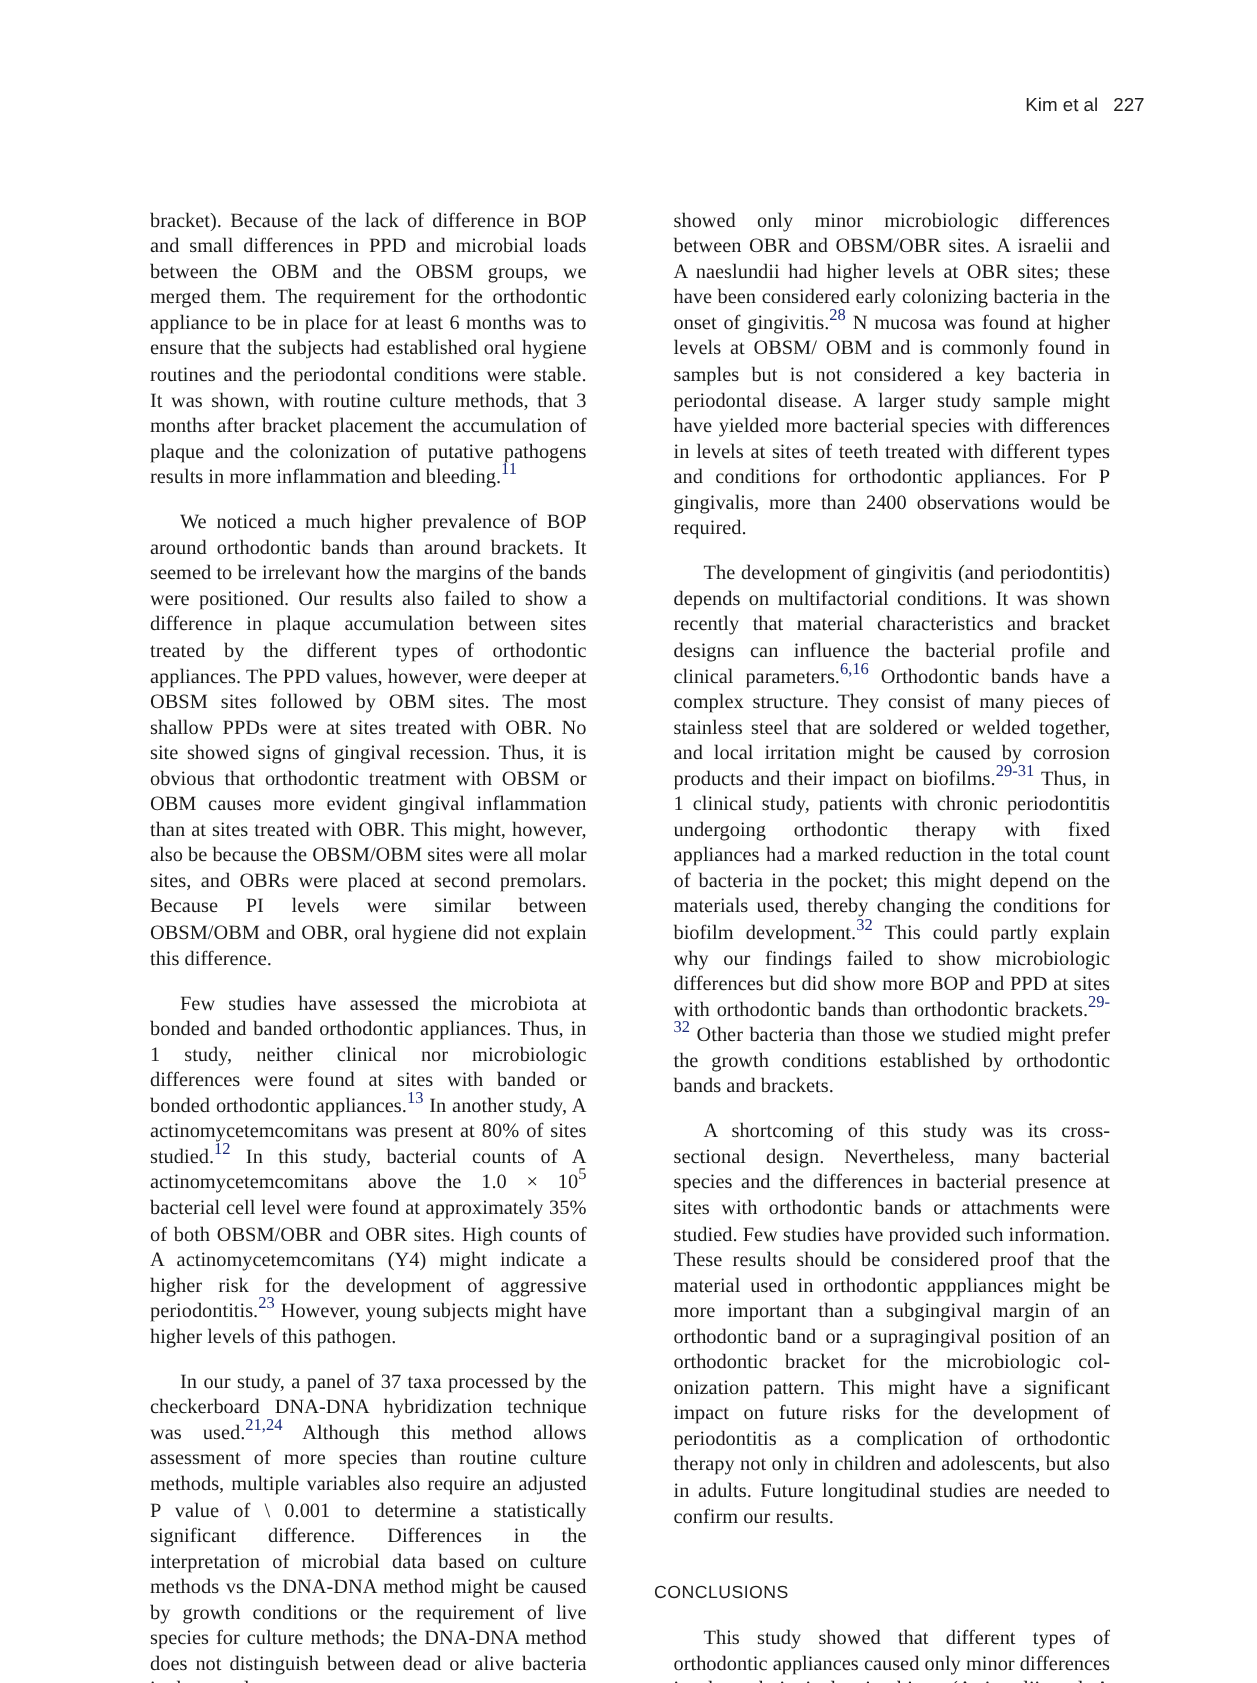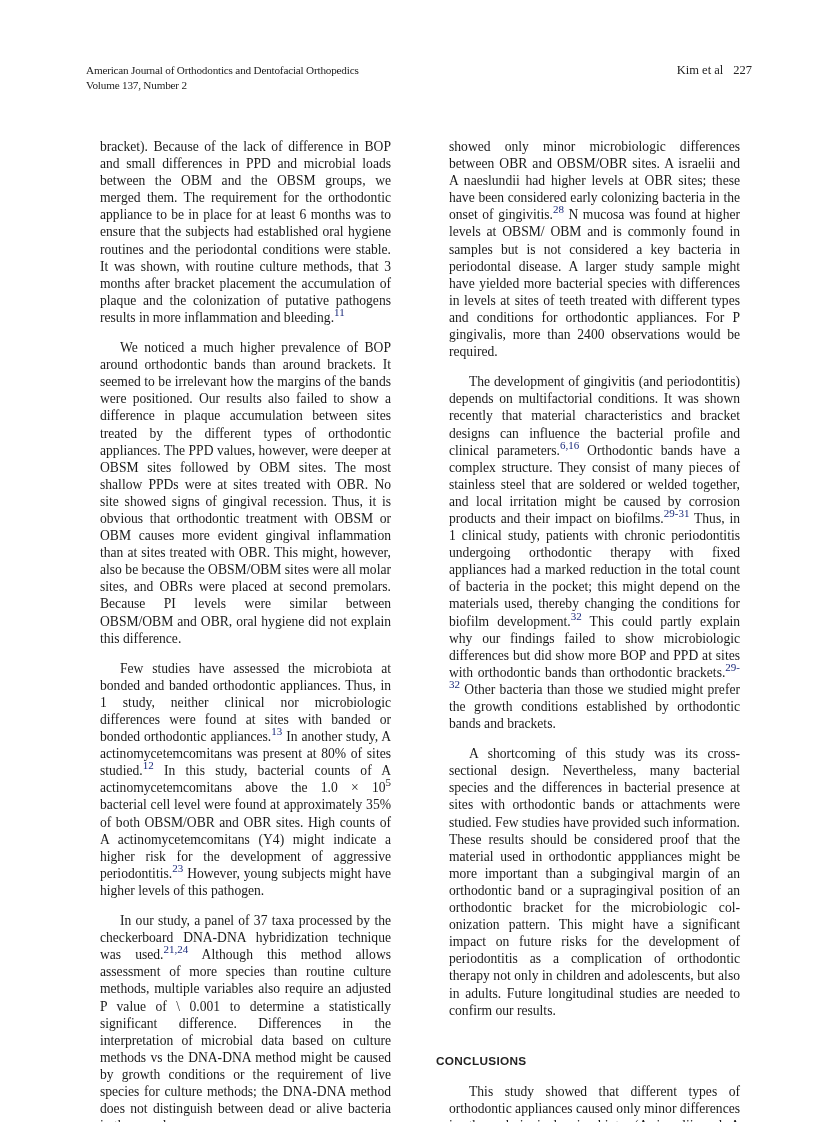--- a/index.html
+++ b/index.html
@@ -1,36 +1,32 @@
 <!DOCTYPE html>
 <html><head>
 <meta charset="utf-8">
 <style>
   html, body { margin: 0; padding: 0; background: #ffffff; }
   body { width: 838px; height: 1122px; position: relative; overflow: hidden; }
   .page { position: absolute; left: 0; top: 0; width: 838px; height: 1122px; background: #fff; }
   .running-head { position: absolute; top: 63px; left: 86px; font-family: "Liberation Serif", serif; font-size: 11.2px; line-height: 14.5px; color: #222; letter-spacing: -0.2px; }
-  .running-head-right { position: absolute; top: 63px; right: 86px; font-family: Liberation Serif, serif; font-size: 12.5px; color: #222; }
+  .running-head-right { position: absolute; top: 63px; right: 75px; font-family: Liberation Sans, sans-serif; font-size: 12.5px; color: #222; }
   .running-head-right .pg { margin-left: 10px; }
   .col { position: absolute; top: 125px; width: 317px; font-family: "Liberation Serif", serif; font-size: 13.6px; line-height: 17.1px; color: #1a1a1a; text-align: justify; hyphens: manual; }
   .col-left { left: 87px; }
   .col-right { left: 436px; }
   .col p { margin: 13px; }
   .col p.indent { text-indent: 20px; }
   sup.cite { font-size: 11px; color: #1a2a7a; vertical-align: 0; position: relative; top: -6px; line-height: 0; }
-  .section-head { font-family: "Liberation Sans", sans-serif; font-size: 11.8px; letter-spacing: 0.3px; color: #222; margin: 34px 0 8px 0; font-weight: bold; }
+  .section-head { font-family: "Liberation Sans", sans-serif; font-size: 11.8px; letter-spacing: 0.3px; color: #222; margin: 34px 0 8px 0; }
 </style>
 </head>
 <body>
 
 <div class="page">
-  <div class="running-head">
-    <div>American Journal of Orthodontics and Dentofacial Orthopedics</div>
-    <div>Volume 137, Number 2</div>
-  </div>
   <div class="running-head-right">
     <span>Kim et al</span><span class="pg">227</span>
   </div>
 
   <div class="col col-left">
       <p>bracket). Because of the lack of difference in BOP and small differences in PPD and microbial loads between the OBM and the OBSM groups, we merged them. The requirement for the orthodontic appliance to be in place for at least 6 months was to ensure that the sub­jects had established oral hygiene routines and the peri­odontal conditions were stable. It was shown, with routine culture methods, that 3 months after bracket placement the accumulation of plaque and the coloniza­tion of putative pathogens results in more inflammation and bleeding.<sup class="cite">11</sup></p>
       <p class="indent">We noticed a much higher prevalence of BOP around orthodontic bands than around brackets. It seemed to be irrelevant how the margins of the bands were positioned. Our results also failed to show a differ­ence in plaque accumulation between sites treated by the different types of orthodontic appliances. The PPD values, however, were deeper at OBSM sites followed by OBM sites. The most shallow PPDs were at sites treated with OBR. No site showed signs of gingival re­cession. Thus, it is obvious that orthodontic treatment with OBSM or OBM causes more evident gingival in­flammation than at sites treated with OBR. This might, however, also be because the OBSM/OBM sites were all molar sites, and OBRs were placed at second premolars. Because PI levels were similar between OBSM/OBM and OBR, oral hygiene did not explain this difference.</p>
       <p class="indent">Few studies have assessed the microbiota at bonded and banded orthodontic appliances. Thus, in 1 study, neither clinical nor microbiologic differences were found at sites with banded or bonded orthodontic appli­ances.<sup class="cite">13</sup> In another study, A actinomycetemcomitans was present at 80% of sites studied.<sup class="cite">12</sup> In this study, bac­terial counts of A actinomycetemcomitans above the 1.0 × 10<sup class="cite" style="color: inherit;">5</sup> bacterial cell level were found at approxi­mately 35% of both OBSM/OBR and OBR sites. High counts of A actinomycetemcomitans (Y4) might indi­cate a higher risk for the development of aggressive periodontitis.<sup class="cite">23</sup> However, young subjects might have higher levels of this pathogen.</p>
       <p class="indent">In our study, a panel of 37 taxa processed by the checkerboard DNA-DNA hybridization technique was used.<sup class="cite">21,24</sup> Although this method allows assessment of more species than routine culture methods, multiple var­iables also require an adjusted P value of \ 0.001 to de­termine a statistically significant difference. Differences in the interpretation of microbial data based on culture methods vs the DNA-DNA method might be caused by growth conditions or the requirement of live species for culture methods; the DNA-DNA method does not distinguish between dead or alive bacteria in the sample.</p>
       <p class="indent">Certain bacterial complexes have been associated with specific periodontal conditions.<sup class="cite">25-27</sup> This study</p>

